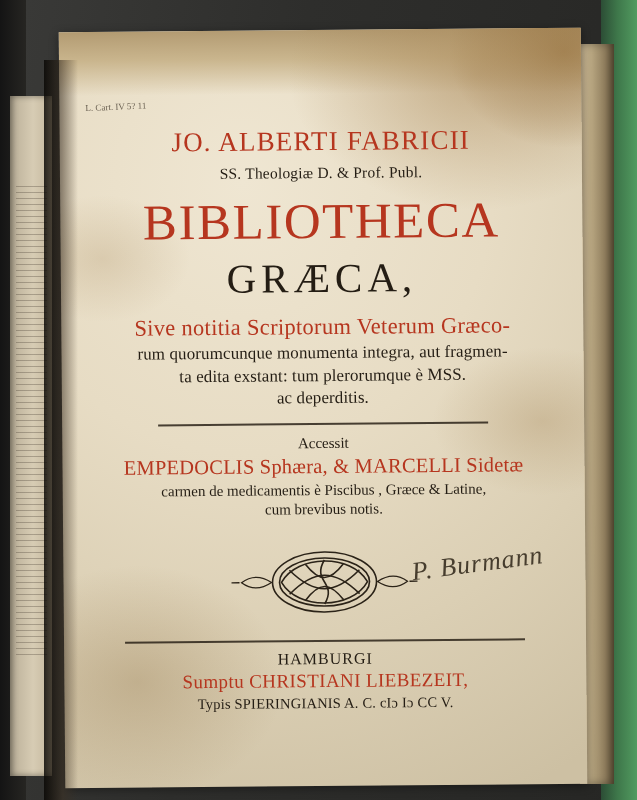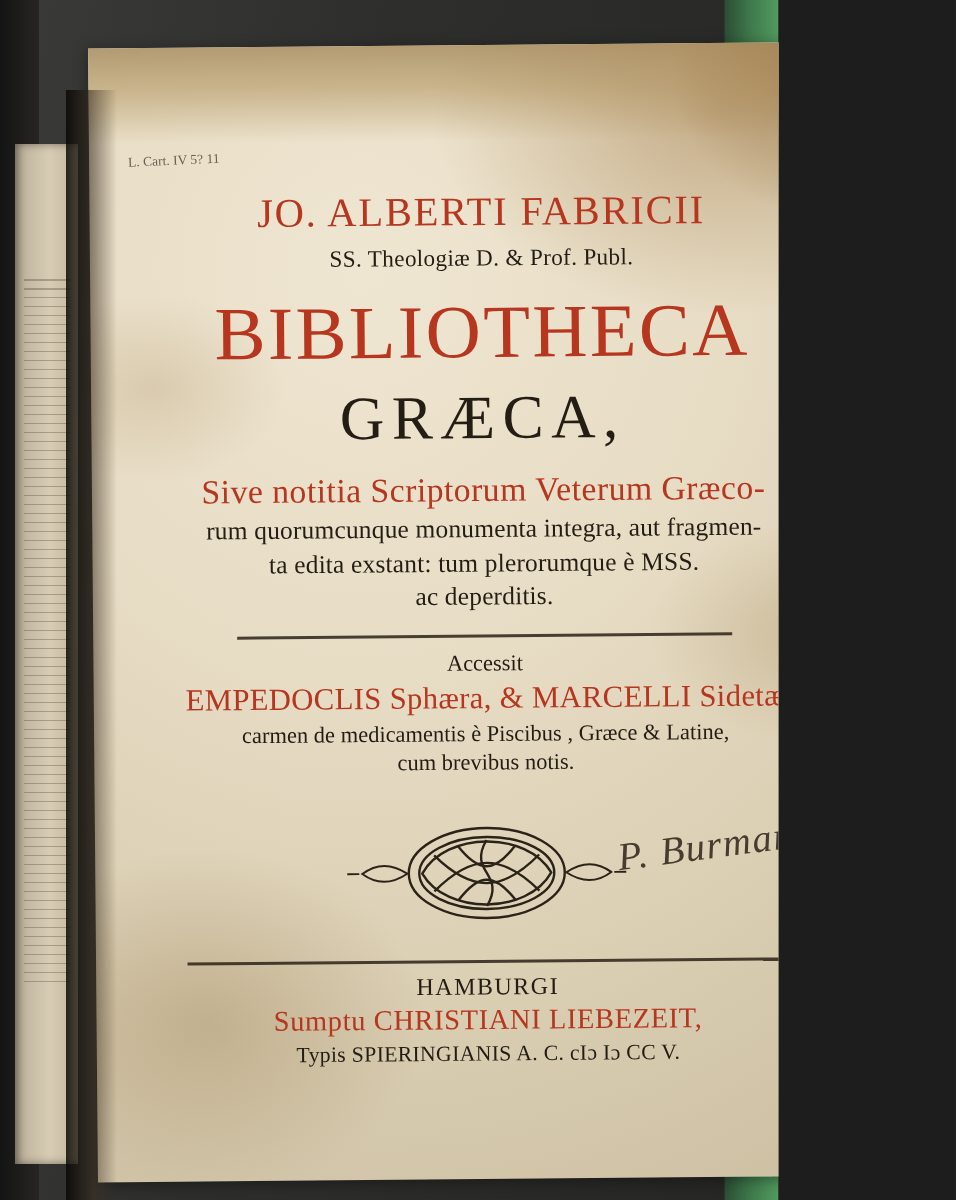--- a/index.html
+++ b/index.html
@@ -8,21 +8,21 @@
     background: #1d1d1d;
   }
   body {
     width: 637px;
     height: 800px;
     overflow: hidden;
     font-family: "Liberation Serif", serif;
   }
   .scan {
     position: relative;
-    width: 519px;
+    width: 637px;
     height: 800px;
     background: #2a2a2a;
     overflow: hidden;
   }
   
   .bg-dark {
     position: absolute;
     inset: 0;
     background:
       linear-gradient(100deg, #3a3a38 0%, #2e2e2c 40%, #262624 100%);

